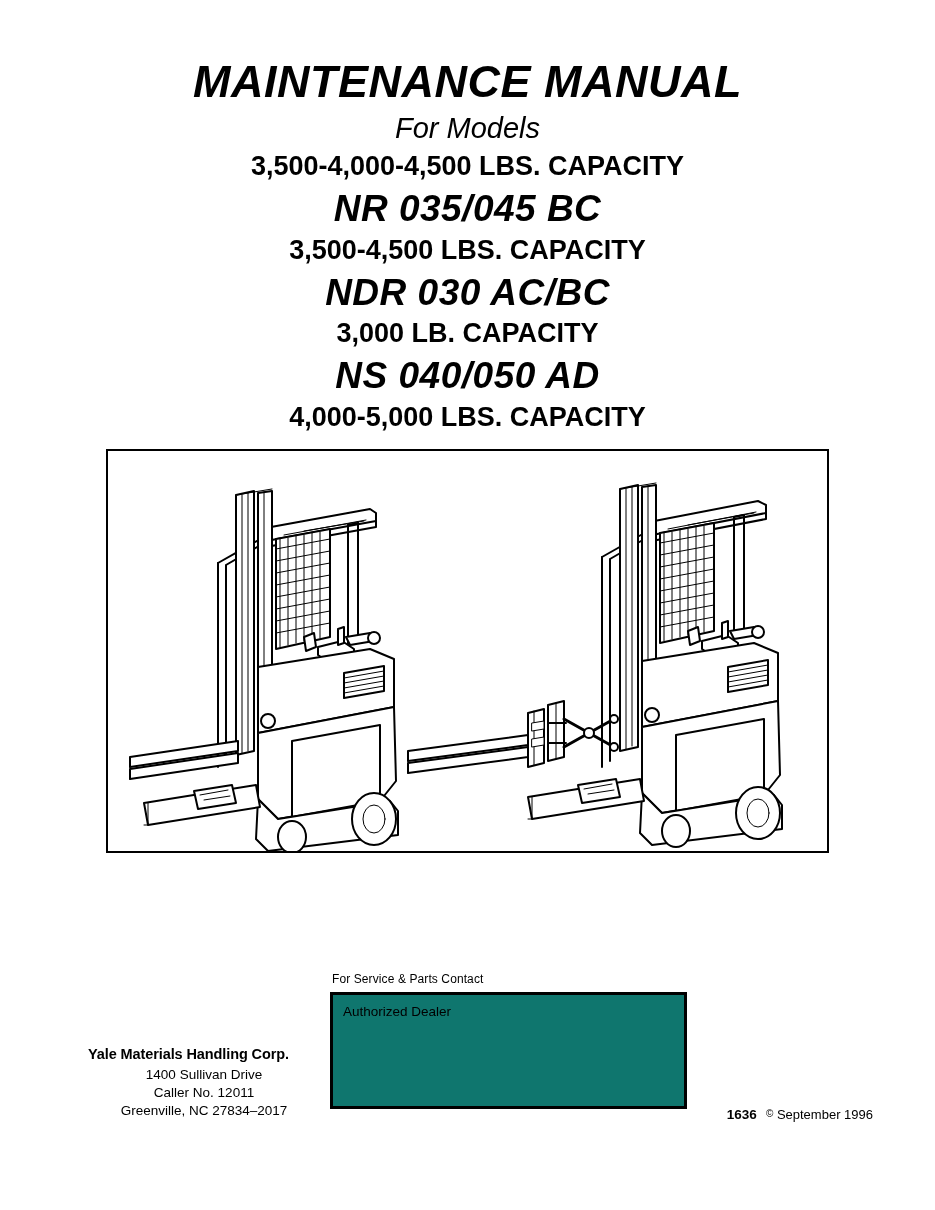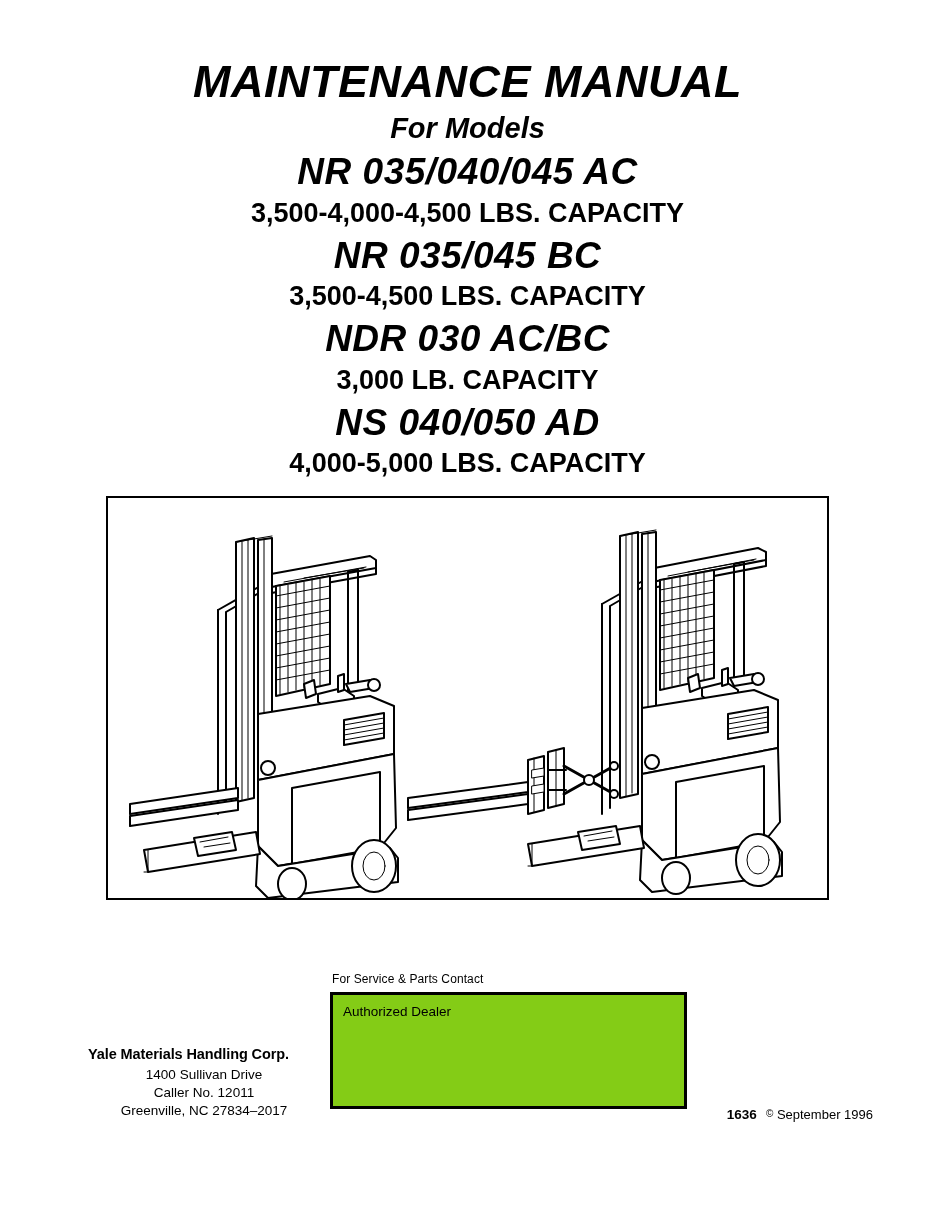--- a/index.html
+++ b/index.html
@@ -31,21 +31,21 @@
   .main-title {
     font-size: 45px;
     font-weight: bold;
     font-style: italic;
     letter-spacing: 0.5px;
     line-height: 1.05;
     margin: 0;
   }
   .for-models {
     font-size: 29px;
-    font-weight: bold;
+    font-weight: normal;
     font-style: italic;
     margin: 8px 0 6px 0;
     line-height: 1.1;
   }
   .model-line {
     font-size: 37px;
     font-weight: bold;
     font-style: italic;
     line-height: 1.15;
     margin: 6px 0 0 0;
@@ -85,21 +85,21 @@
     font-size: 12px;
     margin: 0 0 6px 2px;
     letter-spacing: 0.1px;
   }
   .dealer-box {
     border: 3px solid #000;
     width: 357px;
     height: 117px;
     box-sizing: border-box;
     padding: 9px 0 0 10px;
-    background: #84cc16;
+    background: #0f766e;
   }
   .dealer-text {
     font-size: 13.5px;
   }
 
   
   .company-block {
     position: absolute;
     left: 84px;
     top: 1046px;
@@ -138,21 +138,20 @@
 </style>
 </head>
 <body>
 
 <div class="page">
 
   <div class="title-block">
     <div class="main-title">MAINTENANCE MANUAL</div>
     <div class="for-models">For Models</div>
 
-    <div class="model-line">NR 035/040/045 AC</div>
     <div class="capacity-line">3,500-4,000-4,500 LBS. CAPACITY</div>
 
     <div class="model-line">NR 035/045 BC</div>
     <div class="capacity-line">3,500-4,500 LBS. CAPACITY</div>
 
     <div class="model-line">NDR 030 AC/BC</div>
     <div class="capacity-line">3,000 LB. CAPACITY</div>
 
     <div class="model-line">NS 040/050 AD</div>
     <div class="capacity-line">4,000-5,000 LBS. CAPACITY</div>

